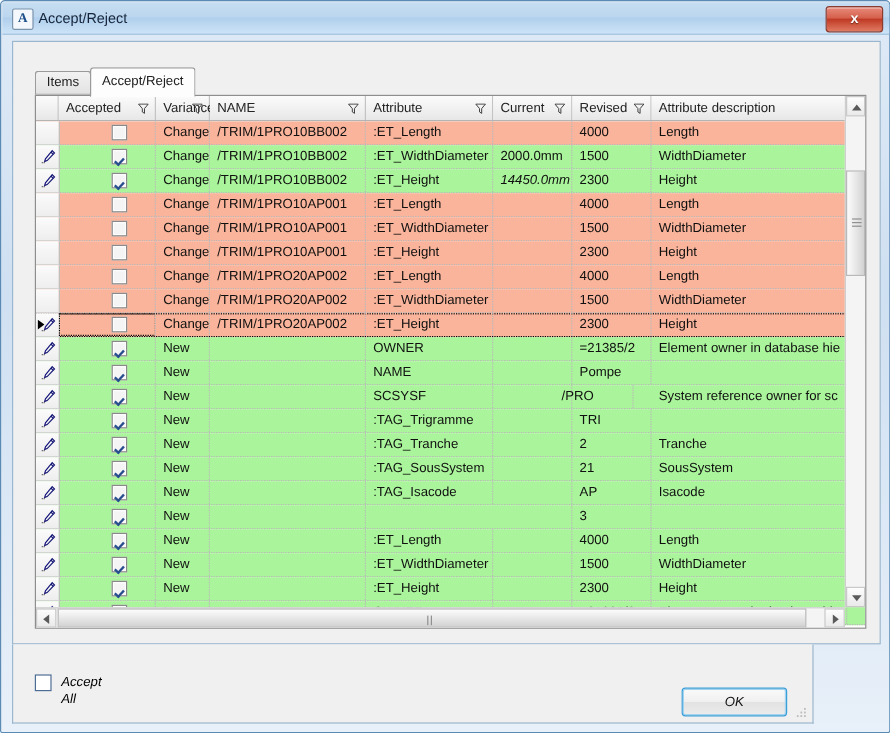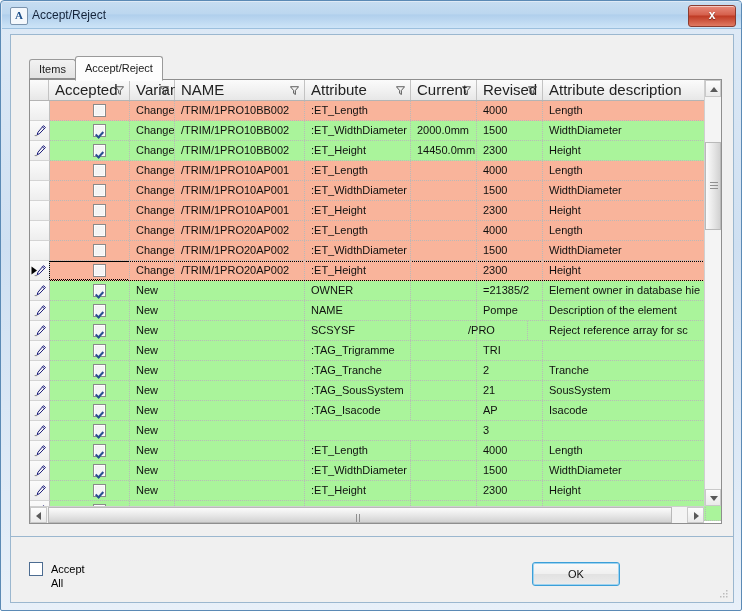--- a/index.html
+++ b/index.html
@@ -44,22 +44,22 @@
     position:absolute;left:0;top:0;width:46px;height:20px;
     line-height:19px;text-align:center;color:#fff;font-weight:bold;font-size:12px;
     text-shadow:0 1px 1px rgba(0,0,0,.45);
   }
   
   .client{
     position:absolute;left:9px;top:33px;width:724px;height:503px;
     background:#f0f0f0;border:1px solid #9bb7cf;box-sizing:border-box;
   }
   .footer{
-    position:absolute;left:9px;top:536px;width:724px;height:66px;
-    background:#f0f0f0;border:1px solid #9bb7cf;border-top:none;box-sizing:border-box;
+    position:absolute;left:9px;top:536px;width:668px;height:66px;
+    background:#f0f0f0;border:1px solid #9bb7cf;border-top:none;box-sizing:border-box;font-style:italic;
   }
   
   .tabstrip{position:absolute;left:18px;top:21px;height:23px;}
   .tab{
     position:absolute;top:3px;height:20px;line-height:19px;
     padding:0 9px;box-sizing:border-box;
     background:linear-gradient(to bottom,#f2f2f2,#e3e3e3);
     border:1px solid #9a9a9a;border-bottom:1px solid #8d8d8d;
     border-radius:3px 3px 0 0;font-size:11px;color:#202020;cursor:pointer;
   }
@@ -78,21 +78,21 @@
     background:linear-gradient(to bottom,#fbfbfb 0%,#f0f0f0 52%,#e6e6e6 100%);
     border-bottom:1px solid #b4b4b4;box-sizing:border-box;
   }
   .hcell{
     position:absolute;top:0;height:20px;box-sizing:border-box;
     border-right:1px solid #c3c3c3;
     background:linear-gradient(to bottom,#fbfbfb 0%,#f1f1f1 52%,#e7e7e7 100%);
   }
   .hcell .lbl{
     position:absolute;left:6px;top:0;height:20px;line-height:20px;
-    font-size:15px;color:#222;white-space:nowrap;
+    font-size:11px;color:#222;white-space:nowrap;
   }
   .funnel{position:absolute;right:5px;top:6px;width:9px;height:9px;}
   .body{
     position:absolute;left:0;top:21px;right:0;bottom:0;overflow:hidden;
   }
   .row{
     position:absolute;left:0;width:100%;height:20px;box-sizing:border-box;
     border-bottom:1px dotted #b9b9b9;
   }
   .row.change{background:#f9b49b;}
@@ -166,24 +166,24 @@
   .hgrip i{display:inline-block;width:1px;height:8px;background:#909090;margin-right:2px;}
   .tri{width:0;height:0;position:absolute;}
   
   .accept-all{position:absolute;left:18px;top:24px;height:18px;cursor:pointer;}
   .aa-box{
     position:absolute;left:0;top:1px;width:14px;height:14px;box-sizing:border-box;
     border:1px solid #4c6c91;background:#fff;
   }
   .aa-lbl{position:absolute;left:22px;top:1px;height:14px;line-height:14px;font-size:11px;}
   .btn{
-    position:absolute;top:25px;width:88px;height:24px;box-sizing:border-box;
+    position:absolute;top:36px;width:88px;height:24px;box-sizing:border-box;
     background:linear-gradient(to bottom,#fafafa 0%,#f0f0f0 48%,#e2e2e2 52%,#ececec 100%);
     border:1px solid #9a9a9a;border-radius:3px;
-    font-size:11px;color:#101010;text-align:center;line-height:22px;cursor:pointer;
+    font-size:11px;color:#101010;text-align:center;line-height:22px;cursor:pointer;margin-left:36px;
   }
   .btn.default{
     border:1px solid #3c9fd8;
     box-shadow:0 0 0 1px #9fd3ef inset;
   }
   .btn-ok{left:521px;}
   .btn-cancel{left:617px;}
   .resizer{position:absolute;right:4px;bottom:3px;width:10px;height:10px;opacity:.5;}
 </style>
 </head>
@@ -293,21 +293,21 @@
                   <path d="M2.4 11.6 L3.2 11.6" stroke="#444"></path>
                 </g>
               </svg>
             </div>
             <div class="cell cb" style="left: 19px; width: 81px;">
               <div class="chk on"></div>
             </div>
             <div class="cell" style="left: 100px; width: 45px;"><span>Change</span></div>
             <div class="cell" style="left: 145px; width: 130px;"><span>/TRIM/1PRO10BB002</span></div>
             <div class="cell" style="left: 275px; width: 106px;"><span>:ET_Height</span></div>
-            <div class="cell" style="left: 381px; width: 66px;"><span>14450.0mm</span></div>
+            <div class="cell" style="left: 381px; width: 66px; font-style: italic;"><span>14450.0mm</span></div>
             <div class="cell" style="left: 447px; width: 66px;"><span>2300</span></div>
             <div class="cell" style="left: 513px; width: 163px;"><span>Height</span></div>
           </div>
           <div class="row change" style="top: 60px;">
             <div class="gutter"></div>
             <div class="cell cb" style="left: 19px; width: 81px;">
               <div class="chk"></div>
             </div>
             <div class="cell" style="left: 100px; width: 45px;"><span>Change</span></div>
             <div class="cell" style="left: 145px; width: 130px;"><span>/TRIM/1PRO10AP001</span></div>
@@ -422,42 +422,41 @@
               </svg>
             </div>
             <div class="cell cb" style="left: 19px; width: 81px;">
               <div class="chk on"></div>
             </div>
             <div class="cell" style="left: 100px; width: 45px;"><span>New</span></div>
             <div class="cell" style="left: 145px; width: 130px;"><span></span></div>
             <div class="cell" style="left: 275px; width: 106px;"><span>NAME</span></div>
             <div class="cell" style="left: 381px; width: 66px;"><span></span></div>
             <div class="cell" style="left: 447px; width: 66px;"><span>Pompe</span></div>
-            <div class="cell" style="left: 513px; width: 163px;"><span>Description of the element</span></div>
           </div>
           <div class="row new" style="top: 220px;">
             <div class="gutter">
               <svg class="pencil" viewBox="0 0 13 13">
                 <g stroke="#1a1a7a" stroke-width="1" fill="none">
                   <path d="M9.5 1.6 L11.4 3.5 L5.3 9.8 L3.2 10.6 L3.9 8.3 Z"></path>
                   <path d="M8.4 2.7 L10.3 4.6"></path>
                   <path d="M0.8 11.6 L1.6 11.6" stroke="#444"></path>
                   <path d="M2.4 11.6 L3.2 11.6" stroke="#444"></path>
                 </g>
               </svg>
             </div>
             <div class="cell cb" style="left: 19px; width: 81px;">
               <div class="chk on"></div>
             </div>
             <div class="cell" style="left: 100px; width: 45px;"><span>New</span></div>
             <div class="cell" style="left: 145px; width: 130px;"><span></span></div>
             <div class="cell" style="left: 275px; width: 106px;"><span>SCSYSF</span></div>
             <div class="cell" style="left: 381px; width: 66px;"><span></span></div>
             <div class="cell" style="left: 432px; width: 66px;"><span>/PRO</span></div>
-            <div class="cell" style="left: 513px; width: 163px;"><span>Reject reference array for sc</span></div>
+            <div class="cell" style="left: 513px; width: 163px;"><span>System reference owner for sc</span></div>
           </div>
           <div class="row new" style="top: 240px;">
             <div class="gutter">
               <svg class="pencil" viewBox="0 0 13 13">
                 <g stroke="#1a1a7a" stroke-width="1" fill="none">
                   <path d="M9.5 1.6 L11.4 3.5 L5.3 9.8 L3.2 10.6 L3.9 8.3 Z"></path>
                   <path d="M8.4 2.7 L10.3 4.6"></path>
                   <path d="M0.8 11.6 L1.6 11.6" stroke="#444"></path>
                   <path d="M2.4 11.6 L3.2 11.6" stroke="#444"></path>
                 </g>

